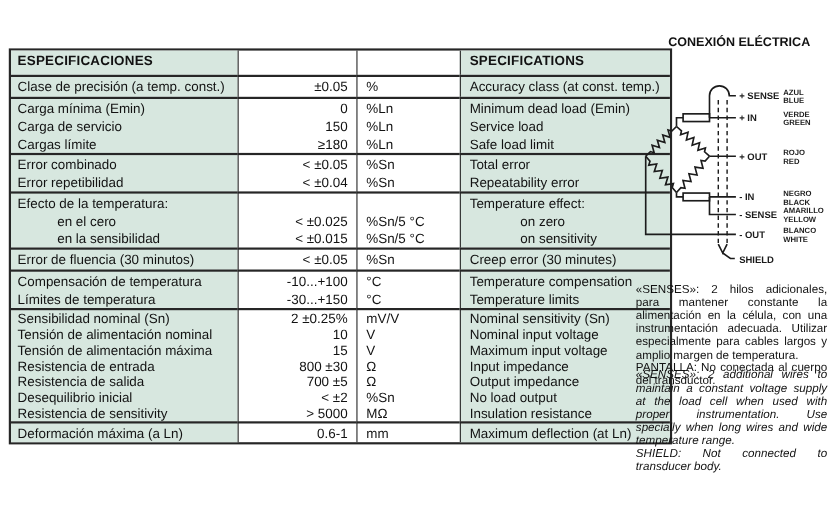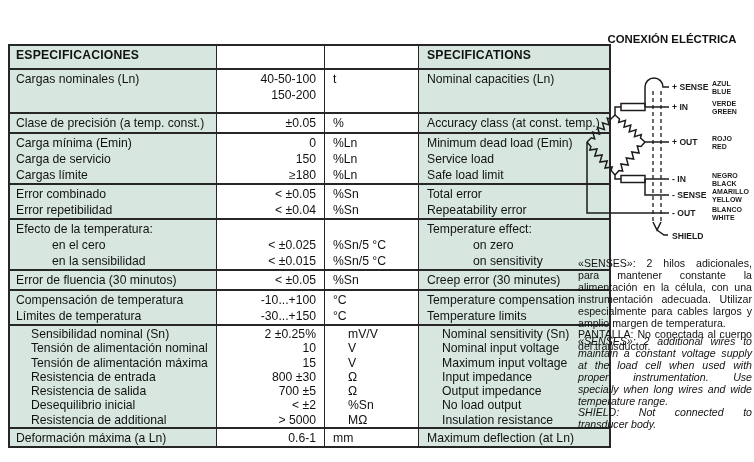--- a/index.html
+++ b/index.html
@@ -21,21 +21,21 @@
     font-size:12.2px;
     padding:1px 4px 0 6px;
   }
   .spec-table td + td{border-left:1.5px solid #262626;}
   .spec-table tr + tr td{border-top:2px solid #262626;}
   .c-es{width:196px;background:#d7e7df;}
   .c-val{width:93px;text-align:right;padding-right:8px !important;}
   .c-unit{width:81px;padding-left:8px !important;}
   .c-en{width:178px;background:#d7e7df;padding-left:8px !important;}
   .ln{height:16px;line-height:16px;white-space:nowrap;overflow:visible;}
-  tr.tight .ln{height:14.3px;line-height:14.3px;margin-left:15px;}
+  tr.tight .ln{height:14.3px;line-height:14.3px;}
   .hdr .ln{font-weight:bold;letter-spacing:.2px;}
   .ind-es{padding-left:36px;}
   .ind-en{padding-left:46px;}
   
   .conn-title{
     position:absolute;left:580px;top:33px;width:184px;
     text-align:center;font-size:11.4px;font-weight:bold;line-height:13px;
   }
   .conn-title .t-en{font-style:italic;}
   .circuit{position:absolute;left:574px;top:72px;width:180px;height:196px;}
@@ -72,35 +72,20 @@
     <td class="c-es">
           <div class="ln">ESPECIFICACIONES</div>
         </td>
     <td class="c-val"></td>
     <td class="c-unit"></td>
     <td class="c-en">
           <div class="ln">SPECIFICATIONS</div>
         </td>
   </tr>
 
-  <tr style="height:44px">
-    <td class="c-es">
-          <div class="ln">Cargas nominales (Ln)</div>
-        </td>
-    <td class="c-val">
-      <div class="ln">40-50-100</div>
-      <div class="ln">150-200</div>
-    </td>
-    <td class="c-unit">
-          <div class="ln">t</div>
-        </td>
-    <td class="c-en">
-          <div class="ln">Nominal capacities (Ln)</div>
-        </td>
-  </tr>
 
   <tr style="height:20px">
     <td class="c-es">
           <div class="ln">Clase de precisión (a temp. const.)</div>
         </td>
     <td class="c-val">
           <div class="ln">±0.05</div>
         </td>
     <td class="c-unit">
           <div class="ln">%</div>
@@ -210,21 +195,21 @@
   </tr>
 
   <tr class="tight" style="height:101px">
     <td class="c-es">
       <div class="ln">Sensibilidad nominal (Sn)</div>
       <div class="ln">Tensión de alimentación nominal</div>
       <div class="ln">Tensión de alimentación máxima</div>
       <div class="ln">Resistencia de entrada</div>
       <div class="ln">Resistencia de salida</div>
       <div class="ln">Desequilibrio inicial</div>
-      <div class="ln">Resistencia de additional</div>
+      <div class="ln">Resistencia de sensitivity</div>
     </td>
     <td class="c-val">
       <div class="ln">2 ±0.25%</div>
       <div class="ln">10</div>
       <div class="ln">15</div>
       <div class="ln">800 ±30</div>
       <div class="ln">700 ±5</div>
       <div class="ln">&lt; ±2</div>
       <div class="ln">&gt; 5000</div>
     </td>

